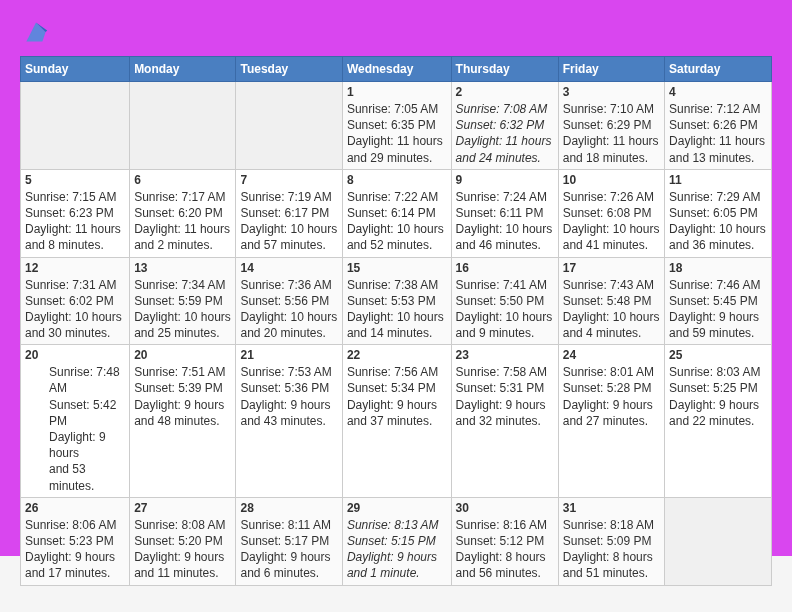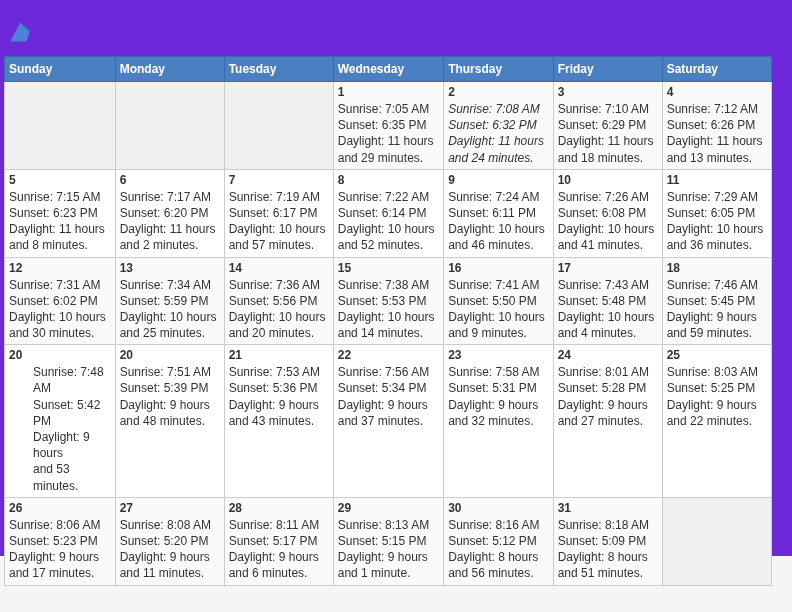--- a/index.html
+++ b/index.html
@@ -6,22 +6,22 @@
     body {
       font-family: Arial, sans-serif;
       background: #f5f5f5;
       width: 792px;
       height: 612px;
       overflow: hidden;
     }
     .page {
       width: 792px;
       height: 556px;
-      background: #6d28d9;
-      padding: 16px 20px 10px 4px;
+      background: #d946ef;
+      padding: 16px 20px 10px 20px;
     }
     .header {
       display: flex;
       justify-content: space-between;
       align-items: flex-start;
       margin-bottom: 8px;
     }
     .logo {
       display: flex;
       align-items: center;
@@ -330,21 +330,21 @@
           </td>
           <td>
             <span class="day-number">28</span>
             <div class="day-info" style="white-space: pre-line;">Sunrise: 8:11 AM
 Sunset: 5:17 PM
 Daylight: 9 hours
 and 6 minutes.</div>
           </td>
           <td>
             <span class="day-number">29</span>
-            <div class="day-info" style="white-space: pre-line;">Sunrise: 8:13 AM
+            <div class="day-info" style="white-space: pre-line; font-style: italic;">Sunrise: 8:13 AM
 Sunset: 5:15 PM
 Daylight: 9 hours
 and 1 minute.</div>
           </td>
           <td>
             <span class="day-number">30</span>
             <div class="day-info" style="white-space: pre-line;">Sunrise: 8:16 AM
 Sunset: 5:12 PM
 Daylight: 8 hours
 and 56 minutes.</div>

